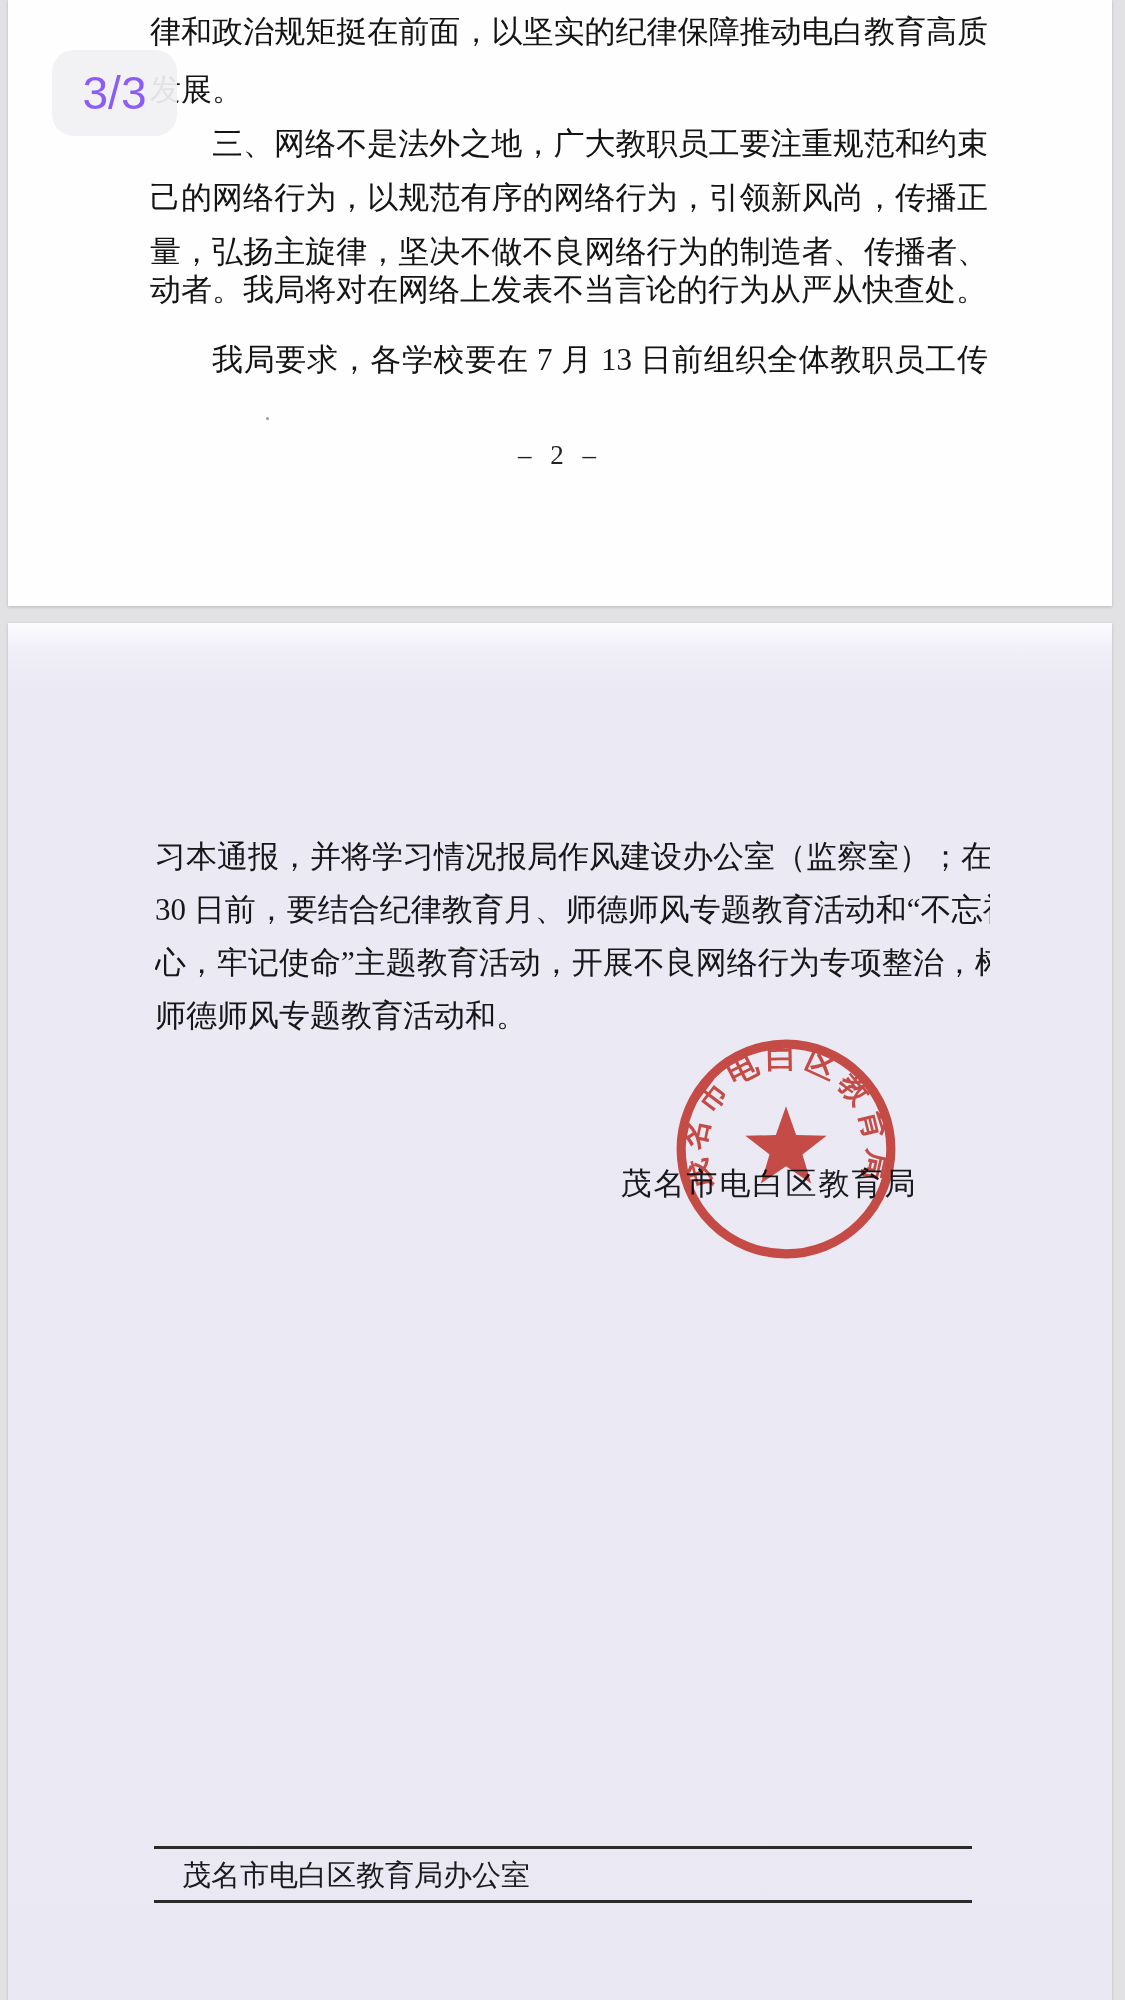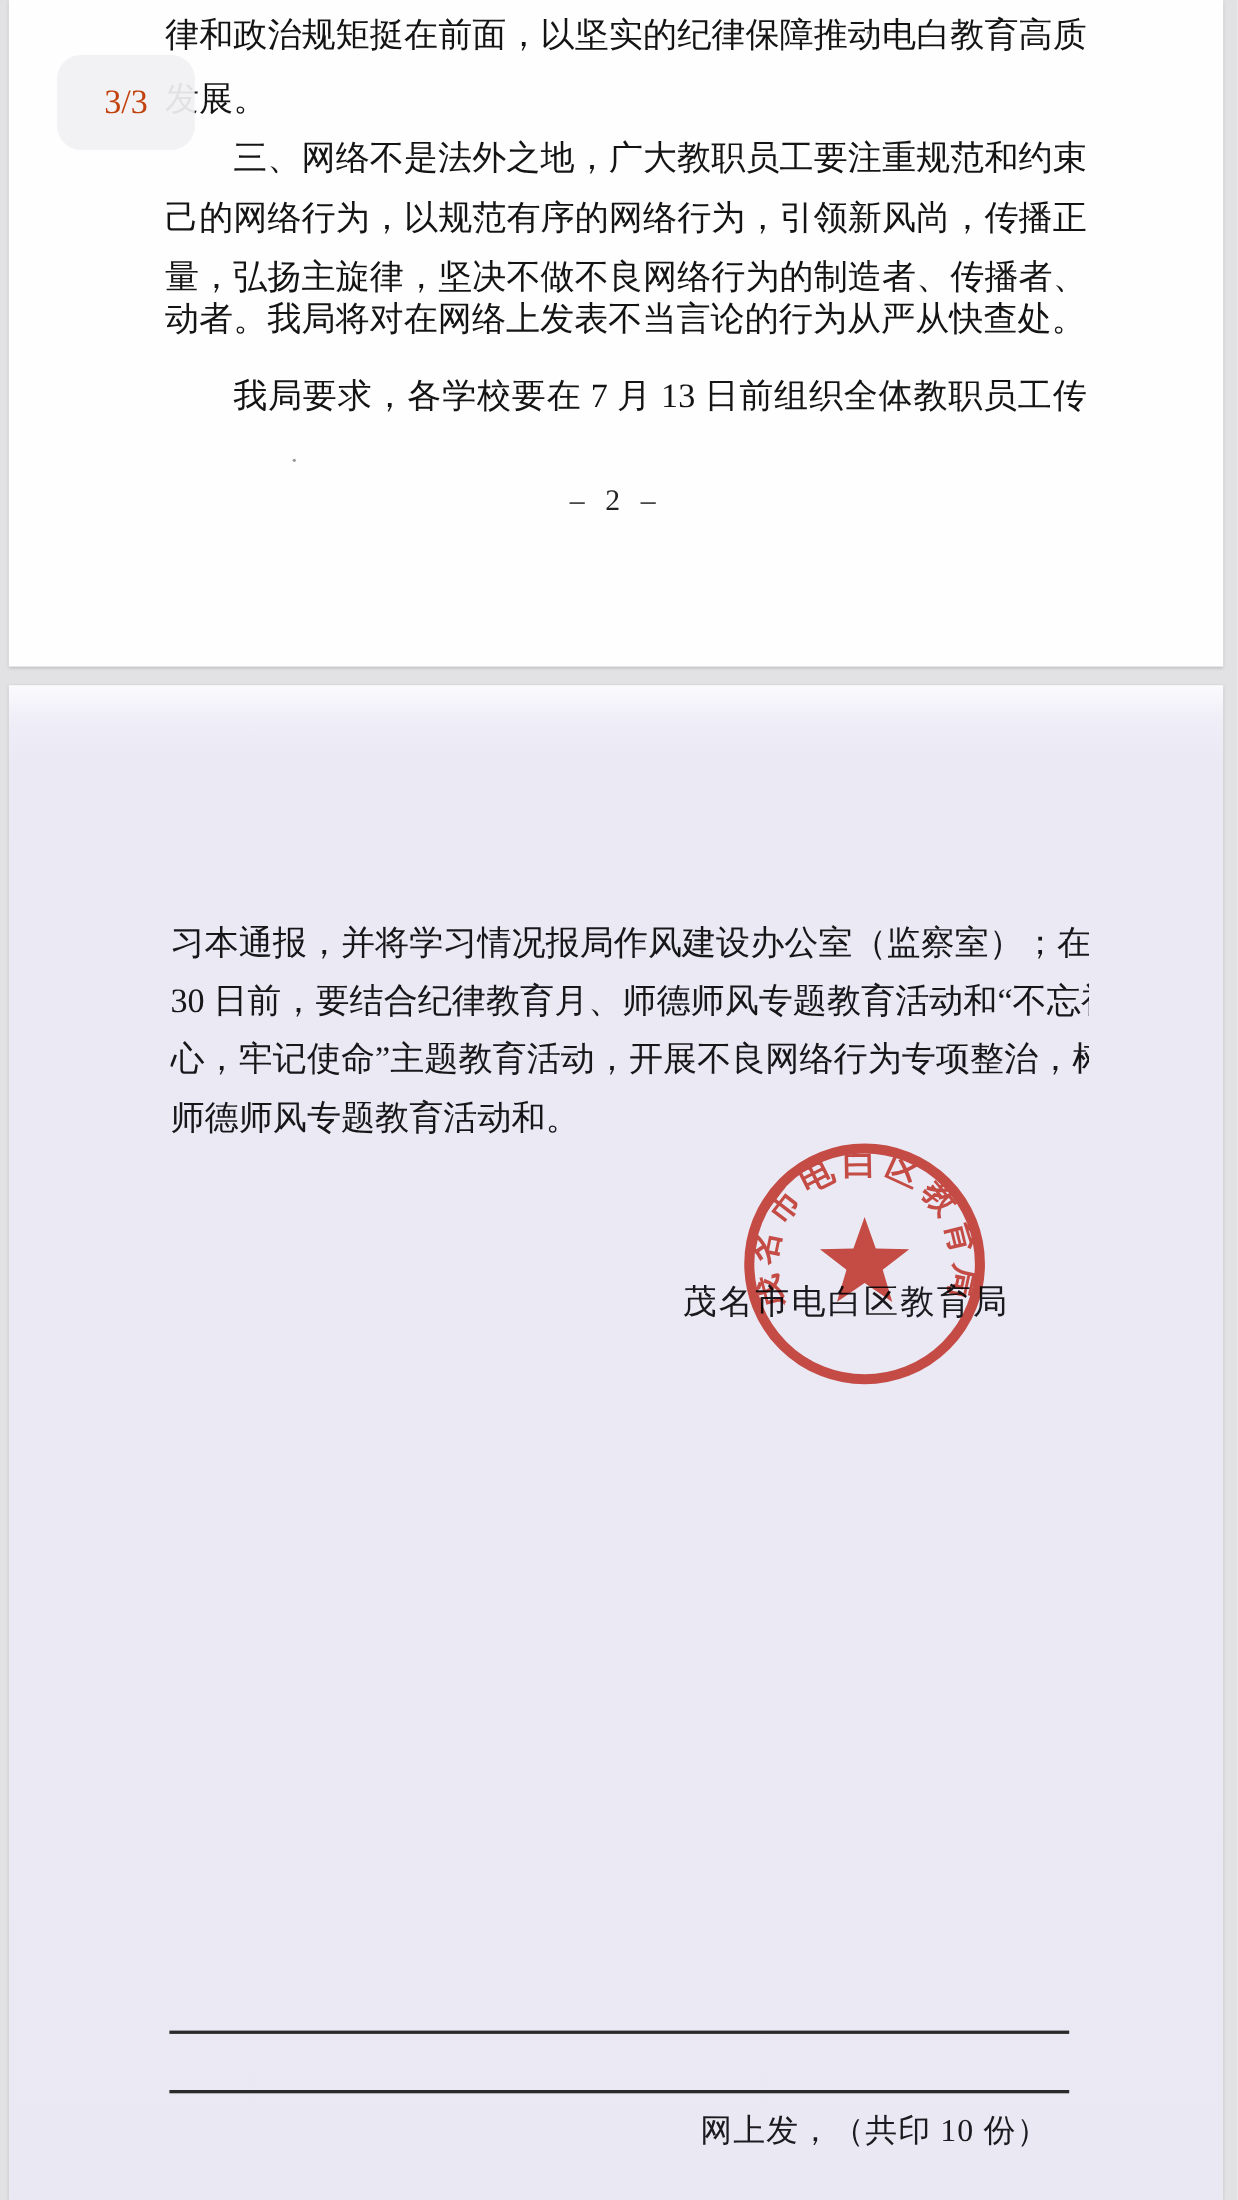--- a/index.html
+++ b/index.html
@@ -51,22 +51,22 @@
   .foffice{position:absolute;left:28px;top:0;}
   .fprint{position:absolute;right:16px;top:0;letter-spacing:1px;}
   .fdist{
     position:absolute;left:146px;top:1294px;width:800px;
     text-align:right;font-size:29px;color:#1b1b1f;letter-spacing:1px;
   }
   .badge{
     position:absolute;left:52px;top:50px;width:125px;height:86px;
     background:rgba(241,241,243,0.93);border-radius:22px;
     display:flex;align-items:center;justify-content:center;
-    font-family:Liberation Serif, serif;
-    font-size:31px;color:#c2410c;
+    font-family:Liberation Sans, sans-serif;
+    font-size:46px;color:#8b5cf6;
     box-shadow:0 0 1px rgba(0,0,0,0.05);
   }
   .speck{position:absolute;width:3px;height:3px;background:#9a9a9a;border-radius:50%;}
 </style>
 </head>
 <body>
 
 <div class="card page1">
   <div class="docline just p1l0">律和政治规矩挺在前面，以坚实的纪律保障推动电白教育高质量</div>
   <div class="docline p1l1">发展。</div>
@@ -96,20 +96,20 @@
     <defs>
       <path id="sealArc" d="M 42.7 152 A 80 80 0 1 1 181.3 152" fill="none"></path>
     </defs>
     <text font-size="30" fill="#d23a2e" letter-spacing="6" font-family="'DejaVu Sans','Liberation Sans',sans-serif" font-weight="bold">
       <textPath href="#sealArc" startOffset="4">茂名市电白区教育局</textPath>
     </text>
   </svg>
 
   <div class="frule frule1"></div>
   <div class="frow">
+    <span class="foffice">茂名市电白区教育局办公室</span>
   </div>
   <div class="frule frule2"></div>
-  <div class="fdist">网上发，（共印 10 份）</div>
 </div>
 
 <div class="badge">
   <span>3/3</span>
 </div>
 
 </body></html>

